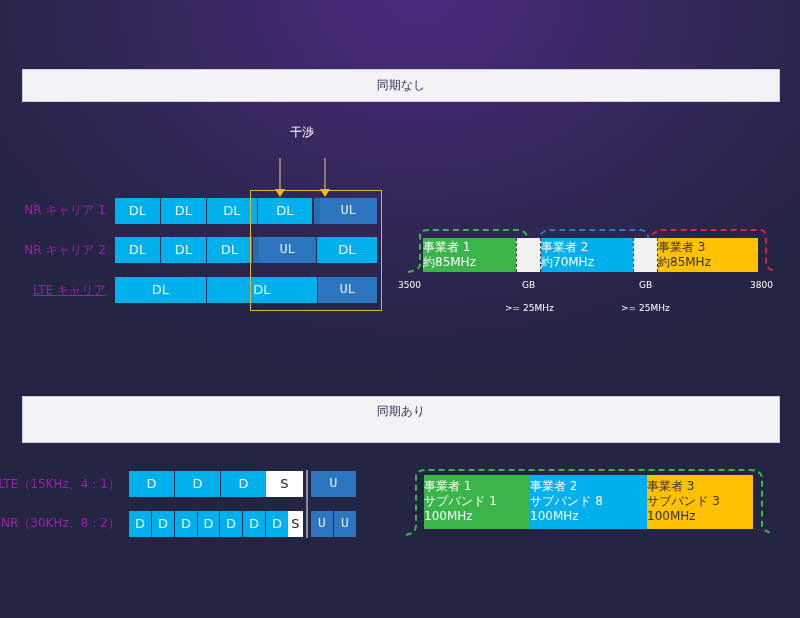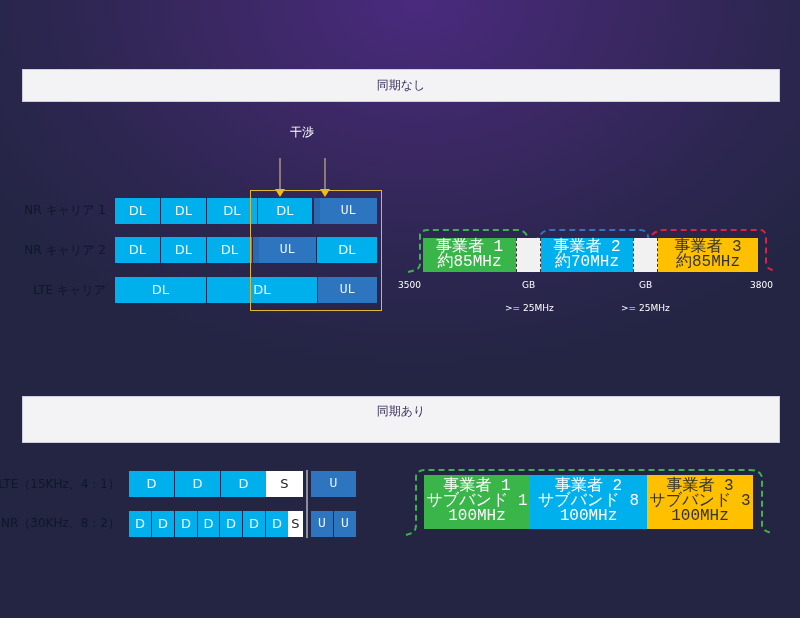--- a/index.html
+++ b/index.html
@@ -7,51 +7,51 @@
     width:800px; height:618px; overflow:hidden; position:relative;
     font-family: "DejaVu Sans", "Liberation Sans", sans-serif;
     background: radial-gradient(ellipse 520px 380px at 420px 0px, #4a2a7e 0%, #3a2862 40%, #2c2650 70%, #232543 100%);
     color:#fff;
   }
   .bar {
     position:absolute; left:22px; width:758px; background:#f3f2f4;
     color:#3a2f5c; font-size:12px; text-align:center; border:1px solid #cfcde0;
     box-sizing:border-box;
   }
-  .lbl { position:absolute; font-size:12px; color:#0f172a; text-align:right; white-space:nowrap; }
+  .lbl { position:absolute; font-size:12px; color:#a21caf; text-align:right; white-space:nowrap; }
   .cell {
     position:absolute; height:26px; line-height:26px; font-size:13px; color:#eaf6ff;
     text-align:center; box-sizing:border-box;
   }
   .dl { background:#00b0ec; }
   .ul { background:#2e75c0;font-family:Liberation Mono, monospace; }
   .s  { background:#ffffff; color:#222; }
   .sep { position:absolute; background:#1c2b55; }
   .abs { position:absolute; }
-  .op { position:absolute; color:#fff; font-size:16px; text-align:center; line-height:15px; box-sizing:border-box;font-family:Liberation Mono, monospace; }
+  .op { position:absolute; color:#fff; font-size:12px; line-height:15px; box-sizing:border-box; }
   .tick { position:absolute; font-size:9px; color:#fff; white-space:nowrap;text-align:right; }
 </style>
 </head>
 <body>
 
 <div class="bar" style="top:69px;height:33px;line-height:31px;">
   <span>同期なし</span>
 </div>
 
 <div class="abs" style="left:290px;top:124px;font-size:12px;">干渉</div>
 <svg class="abs" style="left:272px;top:158px;" width="60" height="42">
   <line x1="8" y1="0" x2="8" y2="34" stroke="#a89878" stroke-width="1.5"></line>
   <polygon points="3,31 13,31 8,39" fill="#f5c000"></polygon>
   <line x1="53" y1="0" x2="53" y2="34" stroke="#a89878" stroke-width="1.5"></line>
   <polygon points="48,31 58,31 53,39" fill="#f5c000"></polygon>
 </svg>
 
 <div class="lbl" style="right:694px;top:202px;">NR キャリア 1</div>
 <div class="lbl" style="right:694px;top:242px;">NR キャリア 2</div>
-<div class="lbl" style="right:694px;top:282px;">LTE キャリア</div>
+<div class="lbl" style="right:694px;top:282px;text-decoration:underline;">LTE キャリア</div>
 
 <div>
   <div class="cell dl" style="left:115px;top:198px;width:45px;">DL</div>
   <div class="cell dl" style="left:160px;top:198px;width:46px;border-left:1px solid #1c2b55;">DL</div>
   <div class="cell dl" style="left:206px;top:198px;width:51px;border-left:1px solid #1c2b55;">DL</div>
   <div class="cell dl" style="left:257px;top:198px;width:55px;border-left:1px solid #1c2b55;">DL</div>
   <div class="cell ul" style="left:314px;top:198px;width:6px;background:#2a6ab0;"></div>
   <div class="cell ul" style="left:320px;top:198px;width:57px;">UL</div>
 </div>
 

